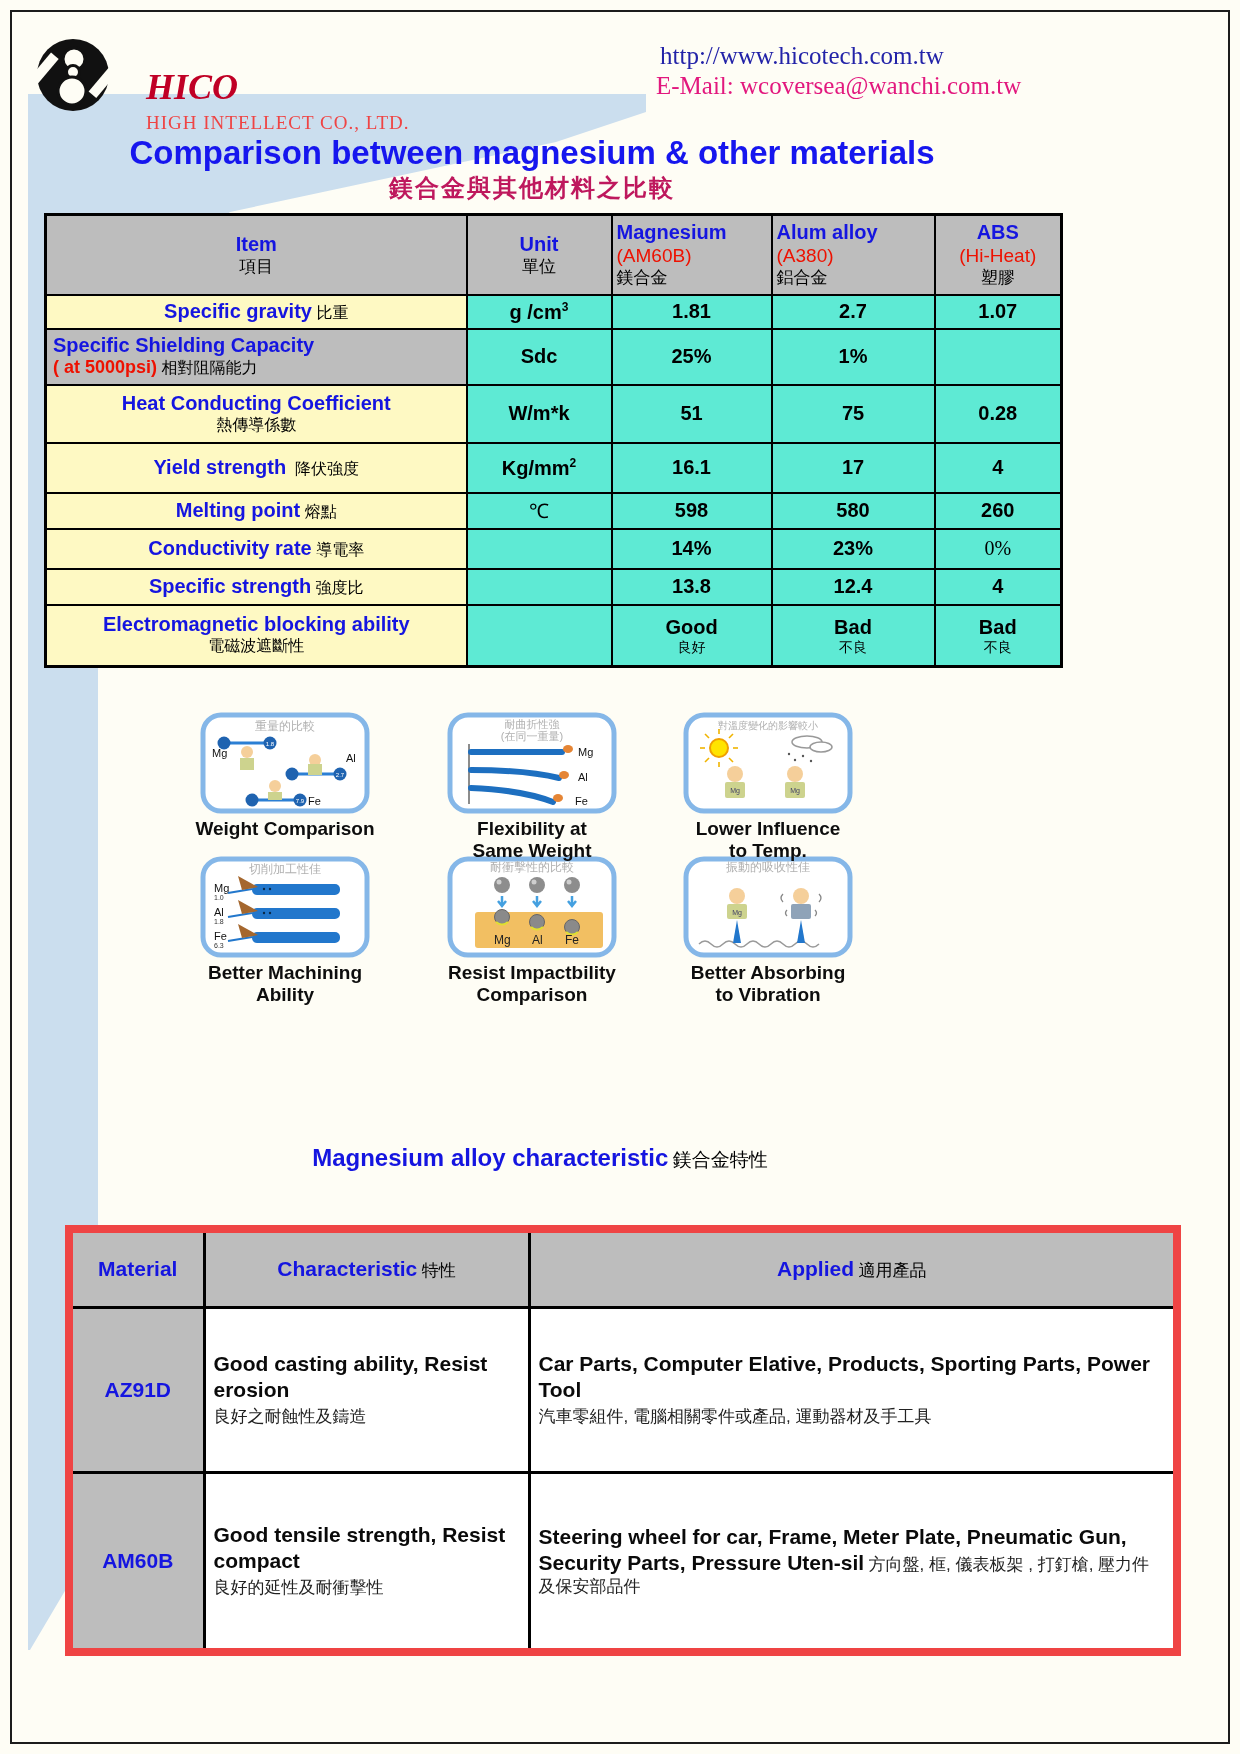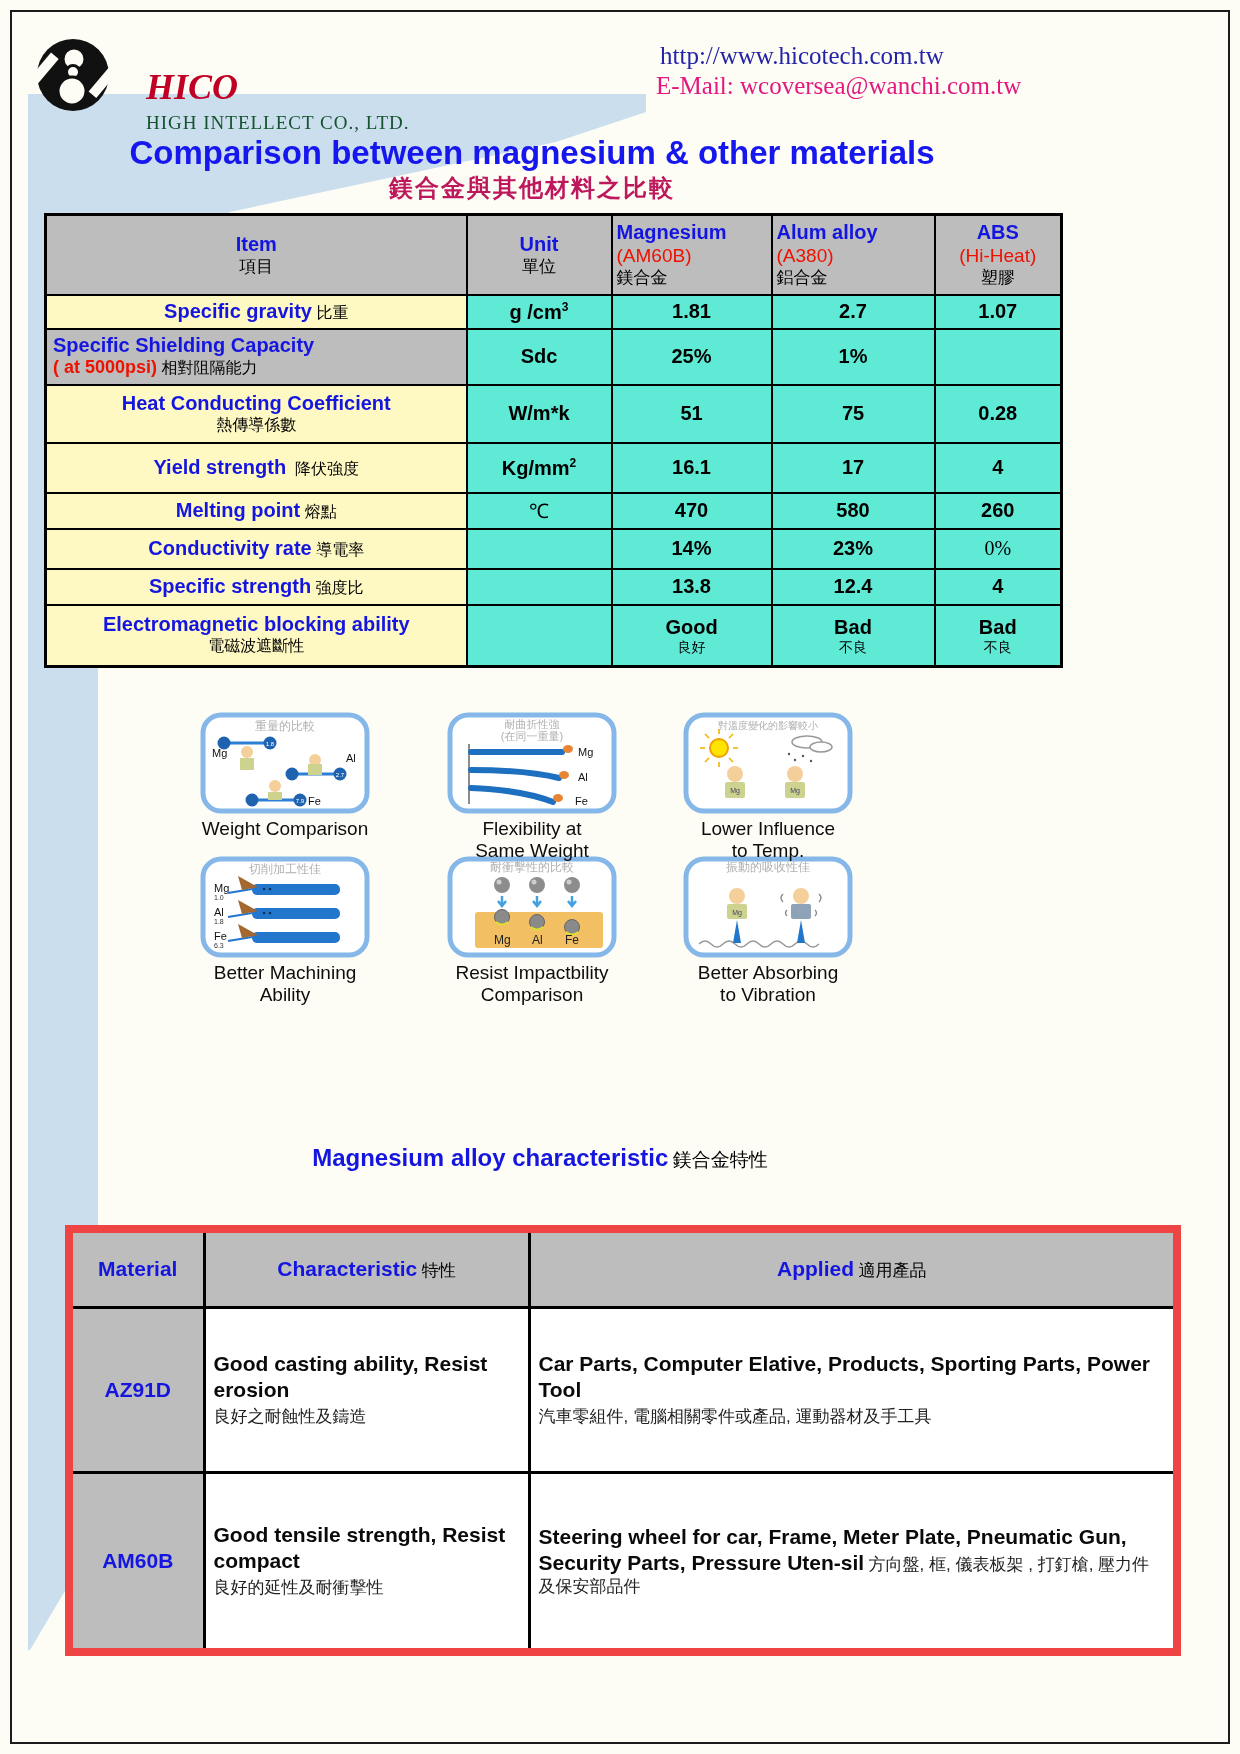--- a/index.html
+++ b/index.html
@@ -9,21 +9,21 @@
     font-family:"Liberation Sans",sans-serif;color:#111;
   }
   .frame{position:absolute;left:10px;top:10px;width:1216px;height:1730px;border:2px solid #1c1c1c;}
   .swoosh{position:absolute;left:0;top:0;width:1240px;height:1754px;pointer-events:none;}
 
   
   .logo-wrap{position:absolute;left:34px;top:36px;width:560px;height:90px;}
   .logo-text-brand{position:absolute;left:112px;top:30px;font-family:"Liberation Serif",serif;
     font-style:italic;font-weight:bold;font-size:36px;color:#c00025;}
   .logo-text-co{position:absolute;left:112px;top:76px;font-family:"Liberation Serif",serif;
-    font-size:19px;color:#14532d;letter-spacing:1px;}
+    font-size:19px;color:#ef4444;letter-spacing:1px;}
   .hdr-url{position:absolute;left:660px;top:42px;font-family:"Liberation Serif",serif;
     font-size:25px;color:#2323a8;}
   .hdr-mail{position:absolute;left:656px;top:72px;font-family:"Liberation Serif",serif;
     font-size:25px;color:#e2187e;}
 
   
   .main-title{position:absolute;left:57px;top:134px;width:950px;text-align:center;
     font-size:33px;font-weight:bold;color:#1616ee;}
   .main-subtitle{position:absolute;left:57px;top:172px;width:950px;text-align:center;
     font-family:"Liberation Serif",serif;font-size:24px;font-weight:bold;color:#be185d;letter-spacing:2px;}
@@ -45,21 +45,21 @@
   .left-al{text-align:left;padding-left:6px;}
   .val-zh{display:block;font-weight:normal;font-size:14px;color:#000;line-height:16px;}
   sup{font-size:12px;}
   .serif-val{font-family:"Liberation Serif",serif;font-weight:normal;}
   tr.h-hdr{height:80px;} tr.h1{height:34px;} tr.h2{height:56px;} tr.h3{height:58px;}
   tr.h4{height:50px;} tr.h5{height:36px;} tr.h6{height:40px;} tr.h7{height:34px;}
   tr.h8{height:36px;} tr.h9{height:62px;}
 
   
   .card{position:absolute;width:170px;height:102px;}
-  .caption{position:absolute;width:240px;text-align:center;font-size:19px;font-weight:normal;
+  .caption{position:absolute;width:240px;text-align:center;font-size:19px;font-weight:bold;
     color:#0d0d0d;line-height:22px;}
 
   
   .sec2-title{position:absolute;left:65px;top:1144px;width:950px;text-align:center;}
   .sec2-en{font-size:24px;font-weight:bold;color:#1515e0;margin-top:16px;}
   .sec2-zh{font-size:19px;color:#000;}
 
   
   #tbl2{position:absolute;left:65px;top:1225px;border-collapse:collapse;table-layout:fixed;
     border:8px solid #ef4444;background:#fff;}
@@ -182,21 +182,21 @@
       <td class="c-val">17</td>
       <td class="c-val">4</td>
     </tr>
 
     <tr class="h5">
       <td class="c-item">
         <span class="en">Melting point</span>
         <span class="zh">熔點</span>
       </td>
       <td class="c-unit serif-val">℃</td>
-      <td class="c-val">470</td>
+      <td class="c-val">598</td>
       <td class="c-val">580</td>
       <td class="c-val">260</td>
     </tr>
 
     <tr class="h6">
       <td class="c-item">
         <span class="en">Conductivity rate</span>
         <span class="zh">導電率</span>
       </td>
       <td class="c-unit"></td>

